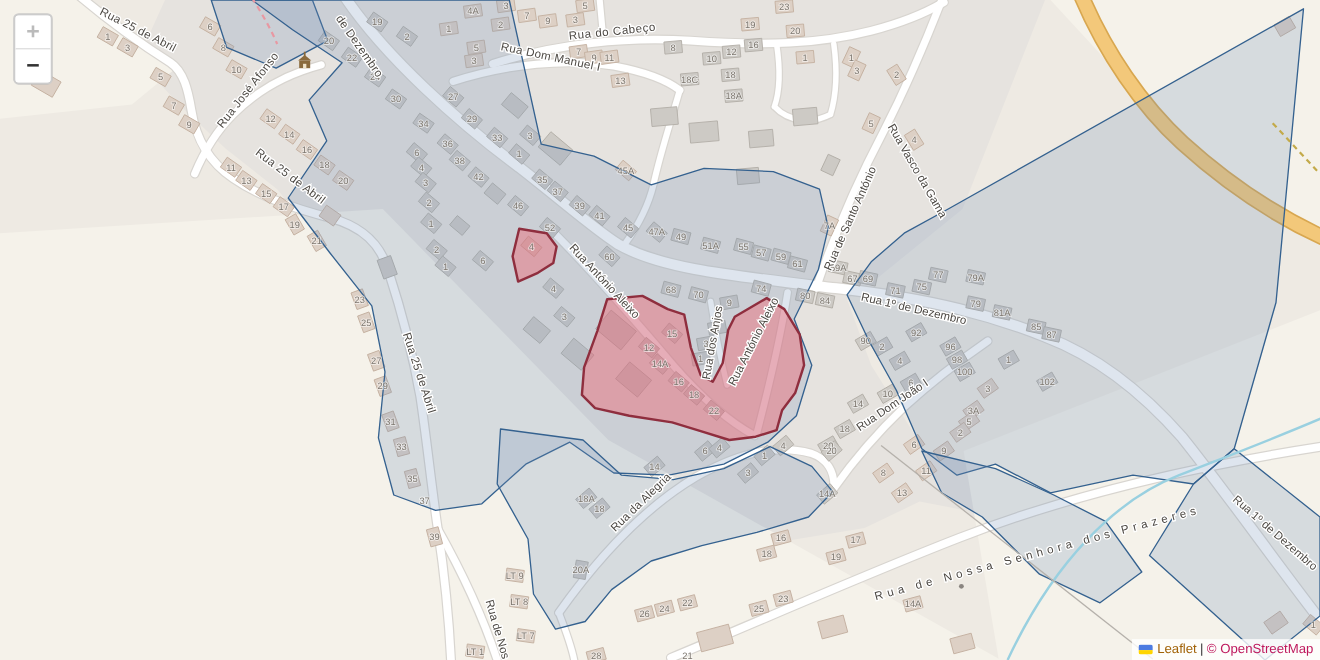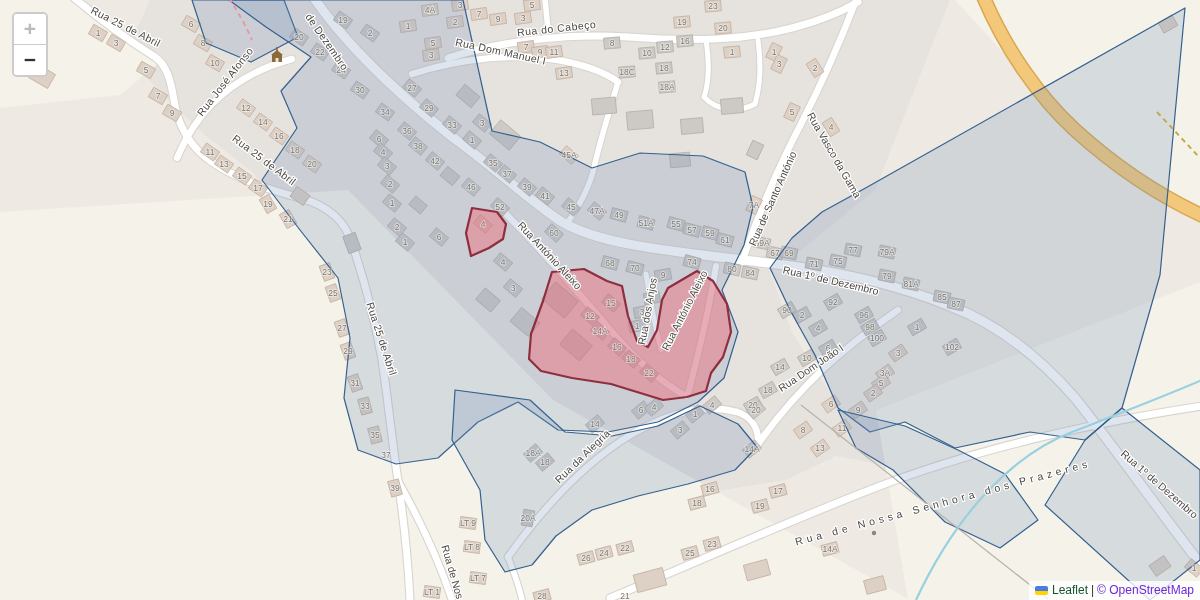--- a/index.html
+++ b/index.html
@@ -17,22 +17,22 @@
   .zoomctl{position:absolute;left:12px;top:12px;width:32px;border:2px solid rgba(0,0,0,.2);
            border-radius:5px;overflow:hidden;background:#fff;z-index:10;}
   .zoomctl a{display:block;width:32px;height:30px;line-height:30px;text-align:center;
              font-size:21px;font-weight:bold;color:#333;text-decoration:none;background:#fff;cursor:pointer;}
   .zoomctl a.disabled{color:#bbb;cursor:default;}
   .zoomctl a:first-child{border-bottom:1px solid #ccc;}
   
   .attrib{position:absolute;right:0;bottom:0;height:19px;line-height:19px;padding:0 6px 0 6px;
           background:rgba(255,255,255,.8);font-size:12px;color:#333;z-index:10;white-space:nowrap;}
   .attrib a{text-decoration:none;cursor:pointer;}
-  .llink{color:#14532d;}
-  .osmlink{color:#6d28d9;}
+  .llink{color:#a16207;}
+  .osmlink{color:#be185d;}
   .sep{color:#333;margin:0 3px;}
   .flag{display:inline-block;width:13px;height:9px;border-radius:2px;overflow:hidden;
         vertical-align:-1px;margin-right:4px;}
   .flag i{display:block;width:13px;height:4.5px;}
 </style>
 </head>
 <body>
 
 <div id="app">
   <svg id="m" width="1200" height="600" viewBox="0 0 1200 600">

